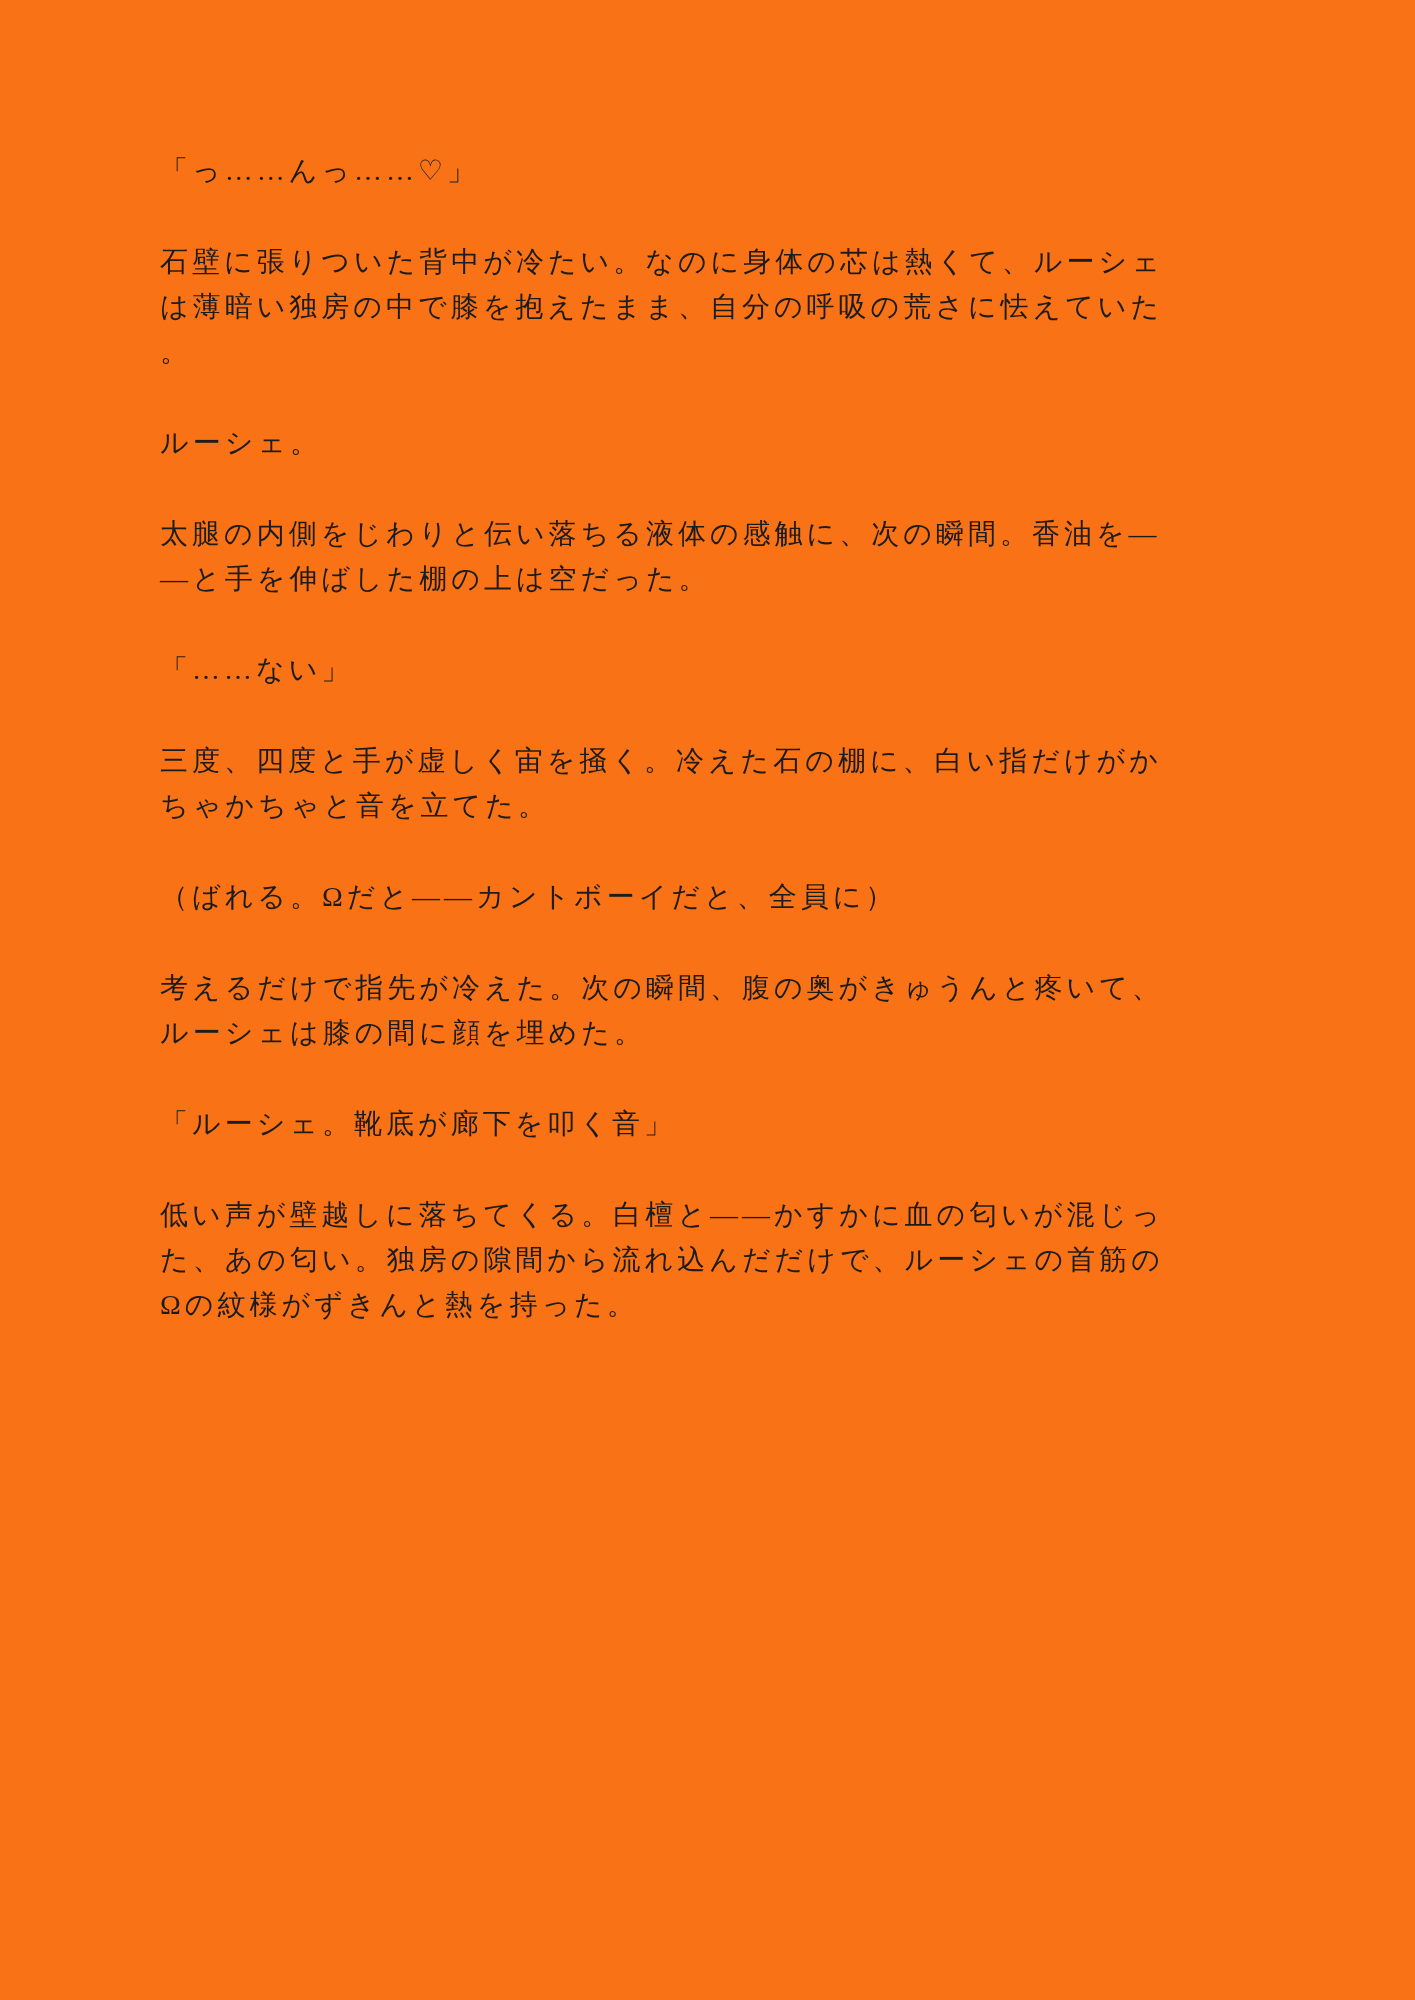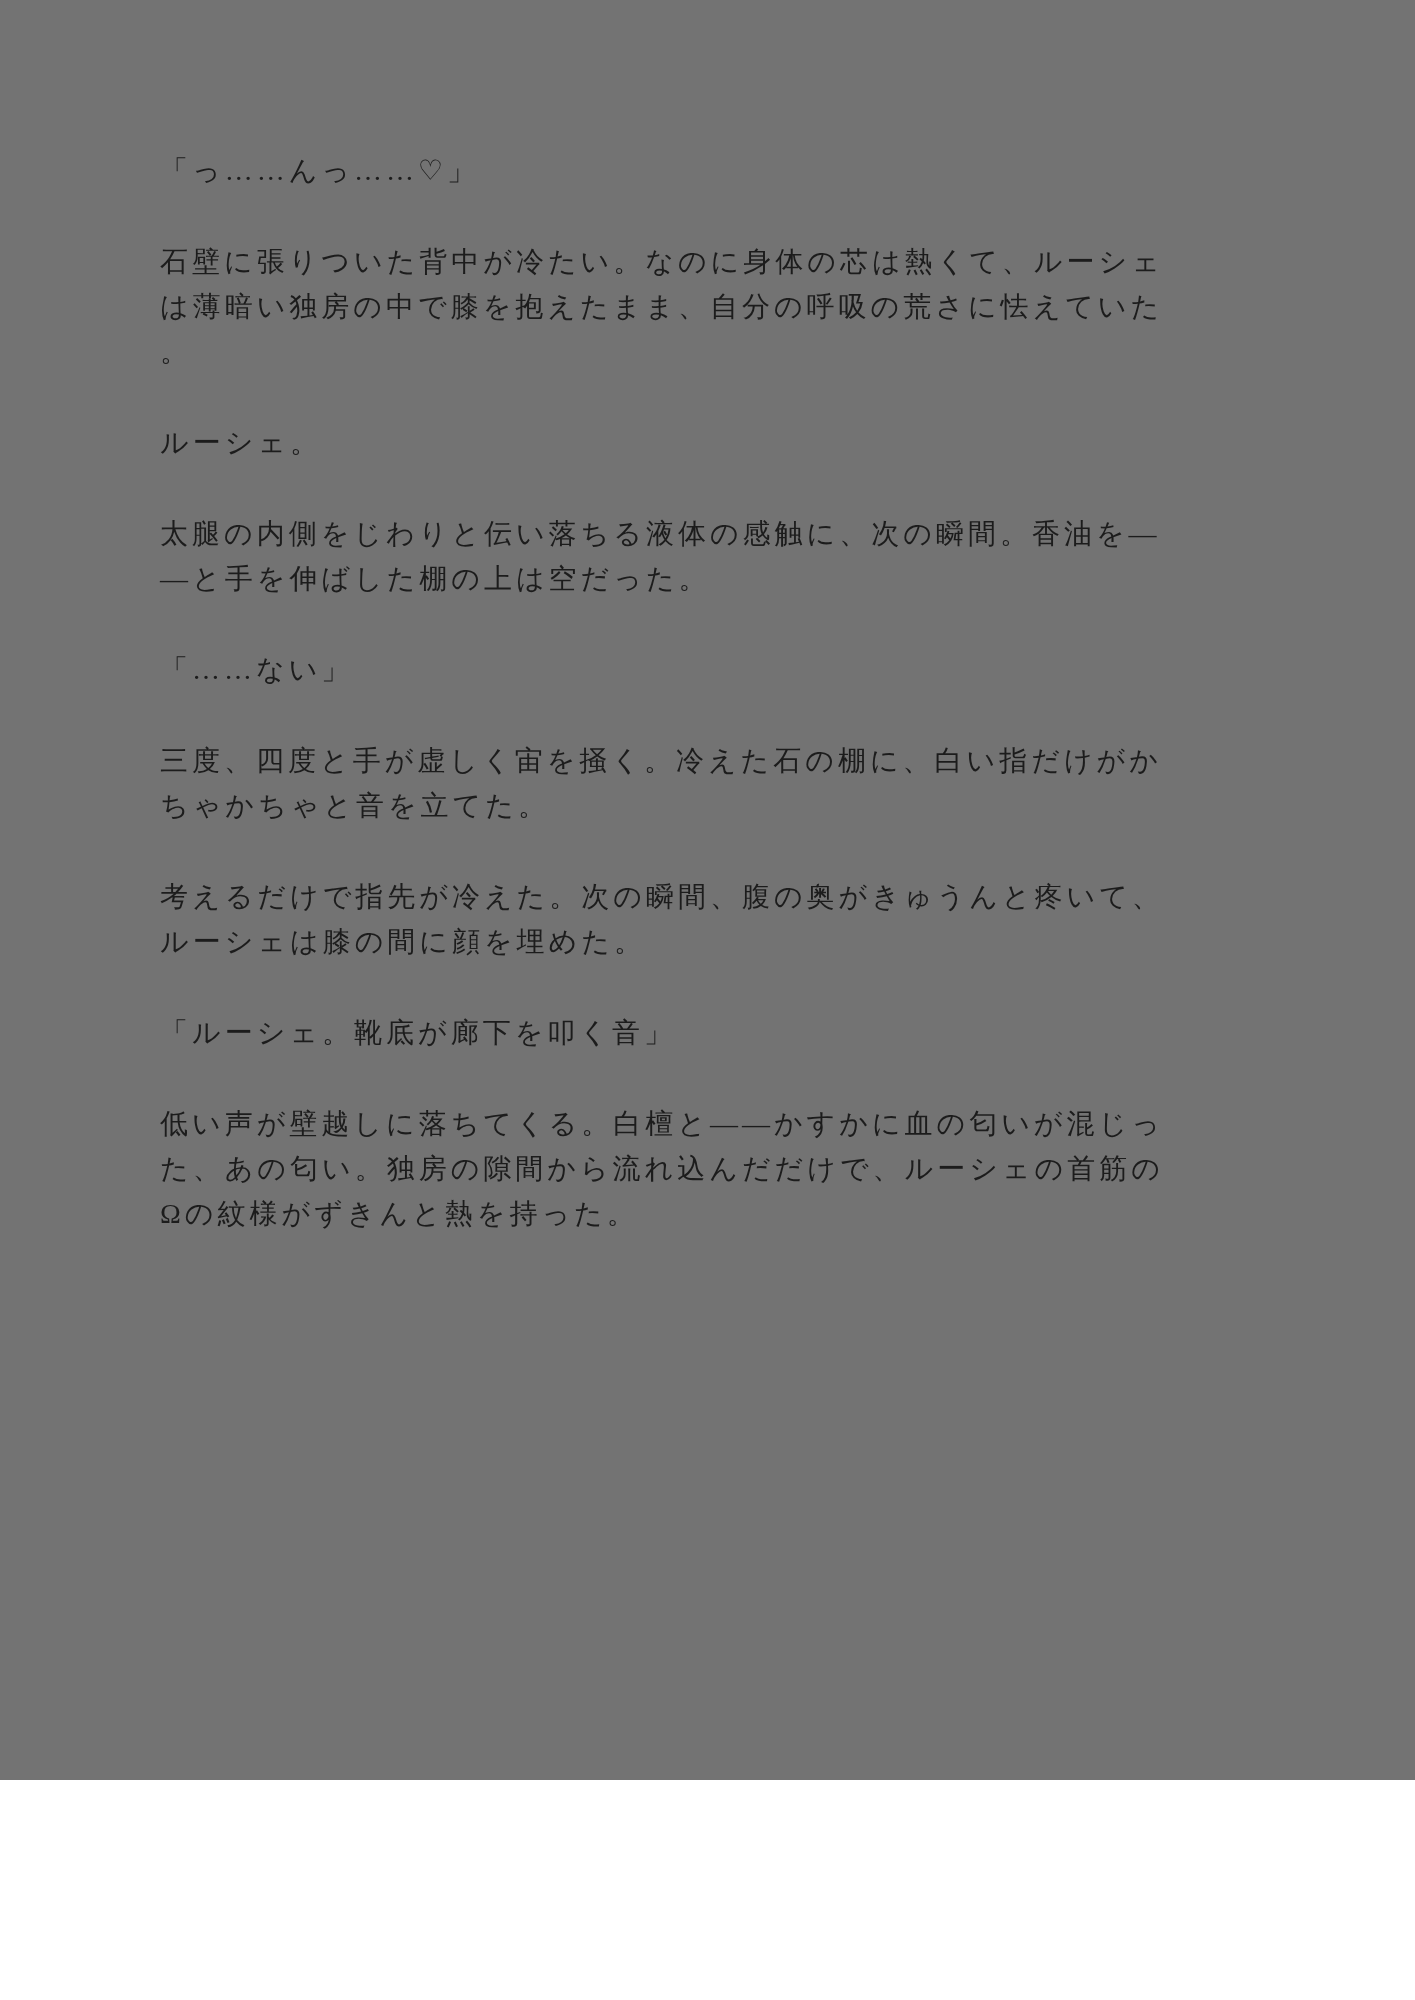--- a/index.html
+++ b/index.html
@@ -9,23 +9,23 @@
   }
   body {
     width: 1415px;
     height: 2000px;
     overflow: hidden;
     font-family: "Liberation Serif", "DejaVu Serif", serif;
   }
   .page {
     box-sizing: border-box;
     width: 1415px;
-    height: 1780px;
+    height: 2000px;
     padding: 148px 250px 0 160px;
-    background: #737373;
+    background: #f97316;
   }
   .text-block p {
     margin: 0 0 46px 0;
     font-size: 28px;
     line-height: 45px;
     letter-spacing: 4px;
     color: #1c1c1c;
     text-align: left;
     word-break: normal;
     line-break: anywhere;
@@ -36,17 +36,18 @@
 <body>
 
 <div class="page">
   <div class="text-block">
     <p>「っ……んっ……♡」</p>
     <p>石壁に張りついた背中が冷たい。なのに身体の芯は熱くて、ルーシェは薄暗い独房の中で膝を抱えたまま、自分の呼吸の荒さに怯えていた。</p>
     <p>ルーシェ。</p>
     <p>太腿の内側をじわりと伝い落ちる液体の感触に、次の瞬間。香油を——と手を伸ばした棚の上は空だった。</p>
     <p>「……ない」</p>
     <p>三度、四度と手が虚しく宙を掻く。冷えた石の棚に、白い指だけがかちゃかちゃと音を立てた。</p>
+    <p>（ばれる。Ωだと——カントボーイだと、全員に）</p>
     <p>考えるだけで指先が冷えた。次の瞬間、腹の奥がきゅうんと疼いて、ルーシェは膝の間に顔を埋めた。</p>
     <p>「ルーシェ。靴底が廊下を叩く音」</p>
     <p>低い声が壁越しに落ちてくる。白檀と——かすかに血の匂いが混じった、あの匂い。独房の隙間から流れ込んだだけで、ルーシェの首筋のΩの紋様がずきんと熱を持った。</p>
   </div>
 </div>
 
 </body></html>

